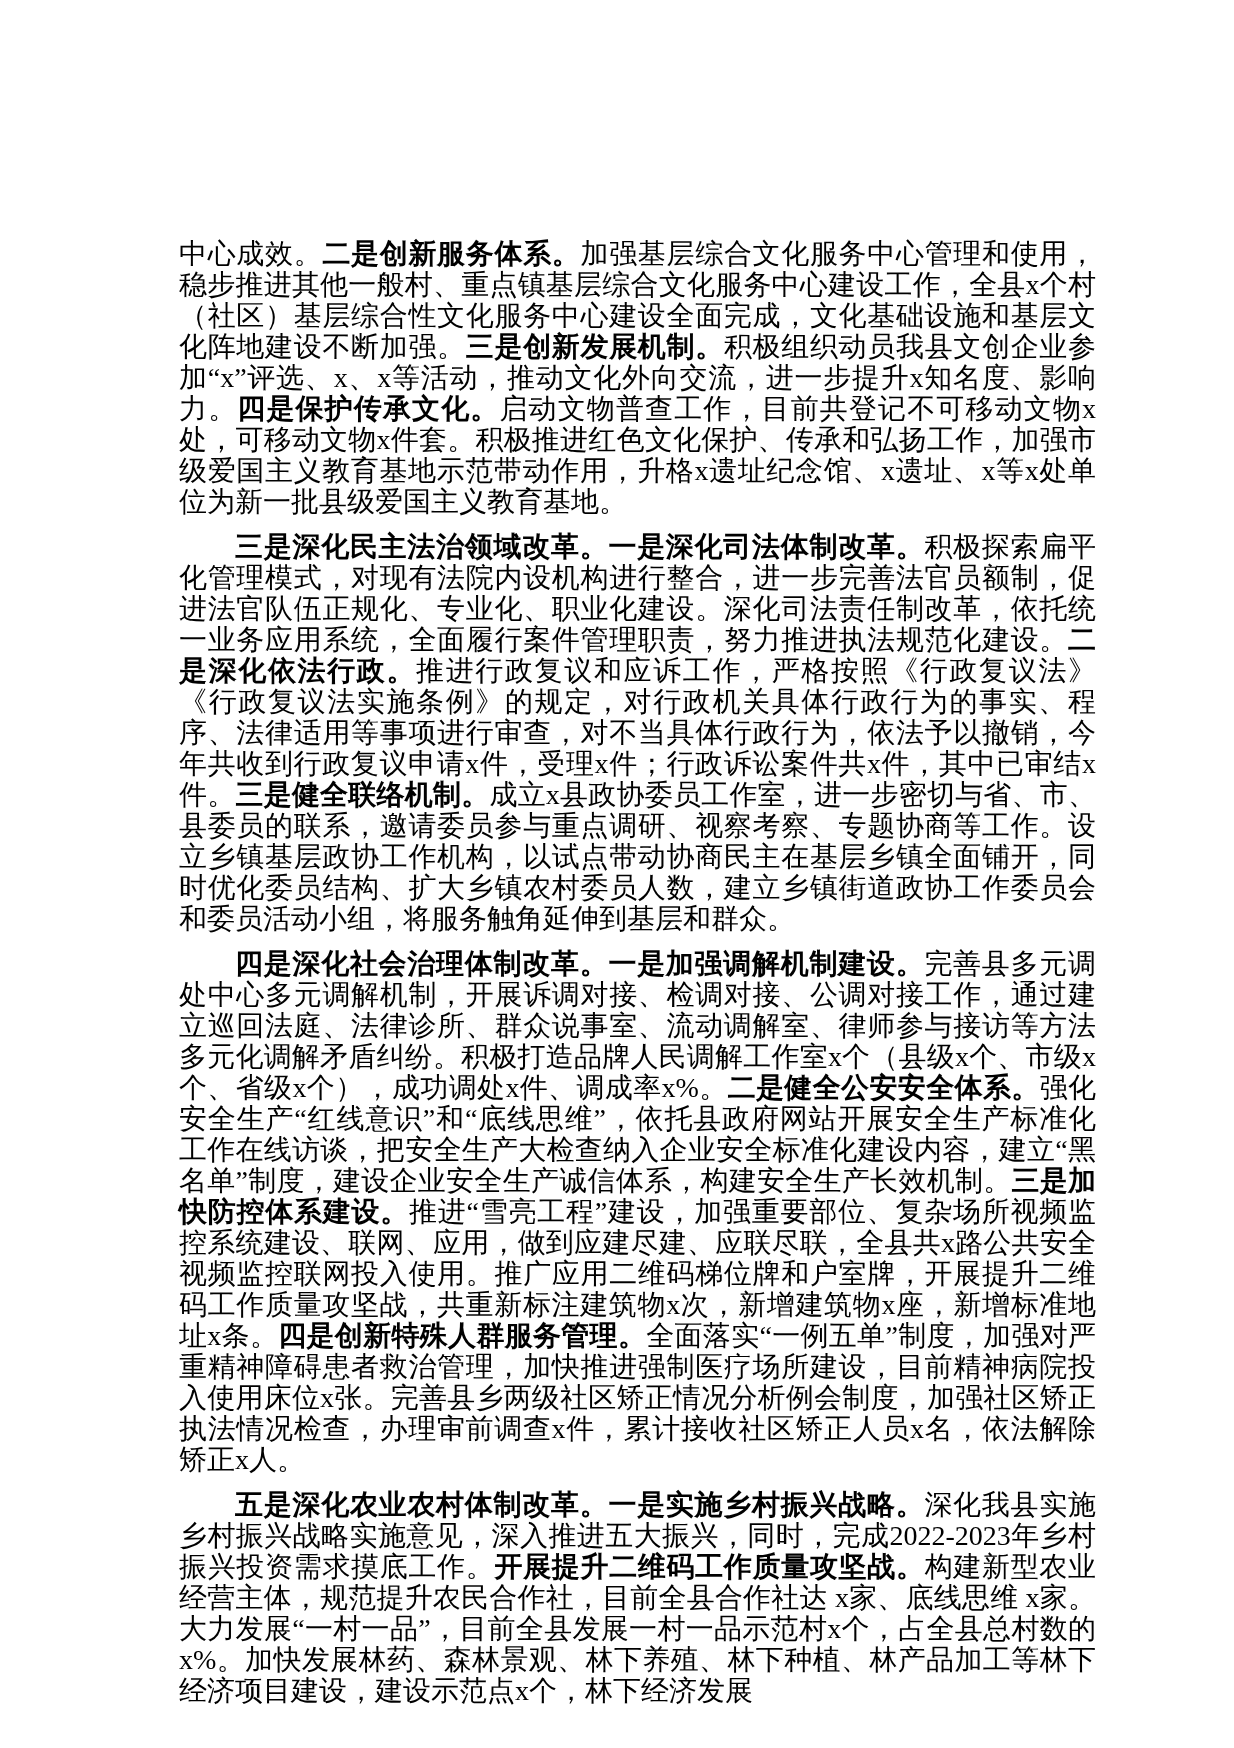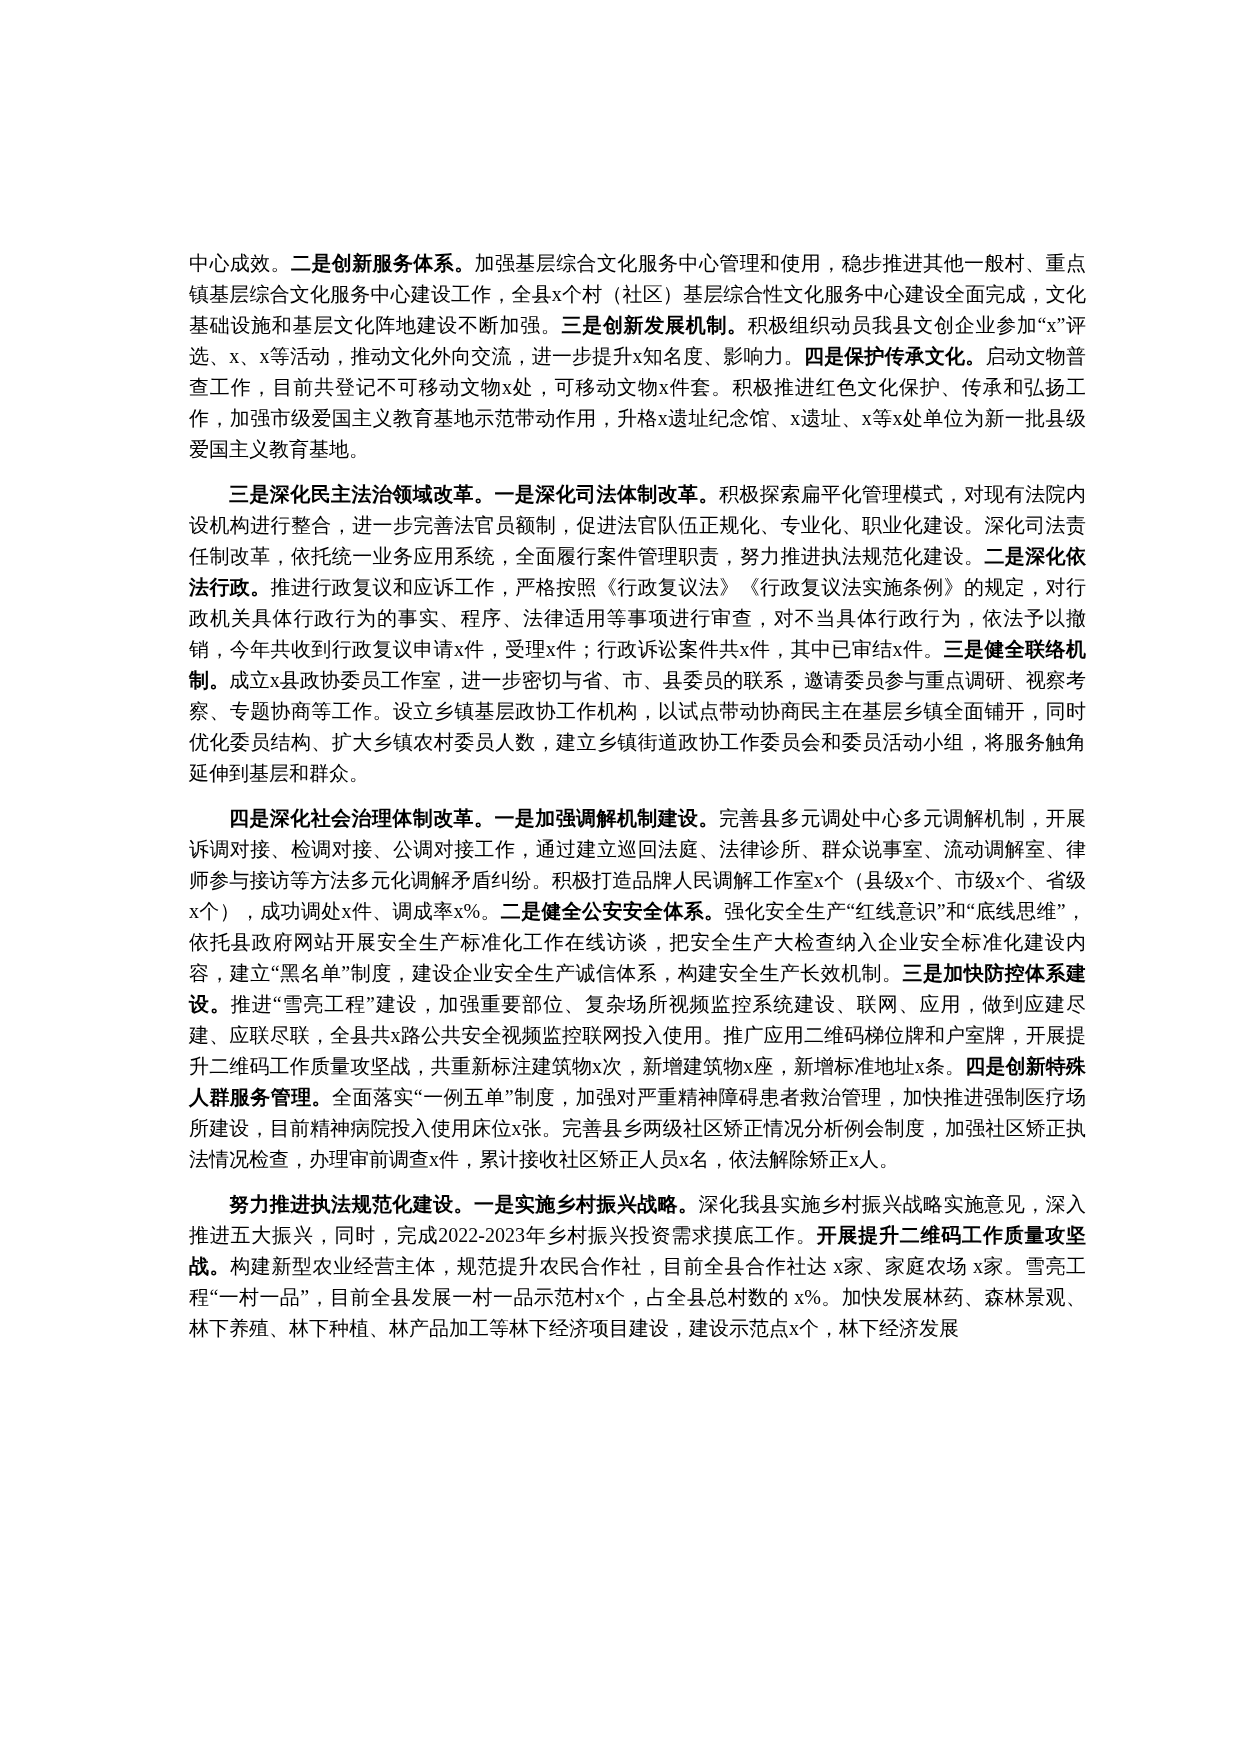--- a/index.html
+++ b/index.html
@@ -13,24 +13,24 @@
     overflow: hidden;
   }
   .page {
     box-sizing: border-box;
     width: 1234px;
     height: 1748px;
     background: #ffffff;
     padding: 234px 134px 0 175px;
   }
   .doc p {
-    margin: 14px;
+    margin: 4px;
     padding: 0;
     font-family: "Liberation Serif", "DejaVu Serif", serif;
-    font-size: 20px;
+    font-size: 28px;
     line-height: 31px;
     color: #000000;
     text-align: justify;
     word-break: break-all;
   }
   .doc p + p {
     margin-top: 14px;
   }
   .doc p.indent {
     text-indent: 2em;
@@ -40,15 +40,15 @@
   }
 </style>
 </head>
 <body>
 
 <div class="page">
   <div class="doc">
       <p><span class="">中心成效。</span><span class="bold">二是创新服务体系。</span><span class="">加强基层综合文化服务中心管理和使用，稳步推进其他一般村、重点镇基层综合文化服务中心建设工作，全县x个村（社区）基层综合性文化服务中心建设全面完成，文化基础设施和基层文化阵地建设不断加强。</span><span class="bold">三是创新发展机制。</span><span class="">积极组织动员我县文创企业参加“x”评选、x、x等活动，推动文化外向交流，进一步提升x知名度、影响力。</span><span class="bold">四是保护传承文化。</span><span class="">启动文物普查工作，目前共登记不可移动文物x处，可移动文物x件套。积极推进红色文化保护、传承和弘扬工作，加强市级爱国主义教育基地示范带动作用，升格x遗址纪念馆、x遗址、x等x处单位为新一批县级爱国主义教育基地。</span></p>
       <p class="indent"><span class="bold">三是深化民主法治领域改革。一是深化司法体制改革。</span><span class="">积极探索扁平化管理模式，对现有法院内设机构进行整合，进一步完善法官员额制，促进法官队伍正规化、专业化、职业化建设。深化司法责任制改革，依托统一业务应用系统，全面履行案件管理职责，努力推进执法规范化建设。</span><span class="bold">二是深化依法行政。</span><span class="">推进行政复议和应诉工作，严格按照《行政复议法》《行政复议法实施条例》的规定，对行政机关具体行政行为的事实、程序、法律适用等事项进行审查，对不当具体行政行为，依法予以撤销，今年共收到行政复议申请x件，受理x件；行政诉讼案件共x件，其中已审结x件。</span><span class="bold">三是健全联络机制。</span><span class="">成立x县政协委员工作室，进一步密切与省、市、县委员的联系，邀请委员参与重点调研、视察考察、专题协商等工作。设立乡镇基层政协工作机构，以试点带动协商民主在基层乡镇全面铺开，同时优化委员结构、扩大乡镇农村委员人数，建立乡镇街道政协工作委员会和委员活动小组，将服务触角延伸到基层和群众。</span></p>
       <p class="indent"><span class="bold">四是深化社会治理体制改革。一是加强调解机制建设。</span><span class="">完善县多元调处中心多元调解机制，开展诉调对接、检调对接、公调对接工作，通过建立巡回法庭、法律诊所、群众说事室、流动调解室、律师参与接访等方法多元化调解矛盾纠纷。积极打造品牌人民调解工作室x个（县级x个、市级x个、省级x个），成功调处x件、调成率x%。</span><span class="bold">二是健全公安安全体系。</span><span class="">强化安全生产“红线意识”和“底线思维”，依托县政府网站开展安全生产标准化工作在线访谈，把安全生产大检查纳入企业安全标准化建设内容，建立“黑名单”制度，建设企业安全生产诚信体系，构建安全生产长效机制。</span><span class="bold">三是加快防控体系建设。</span><span class="">推进“雪亮工程”建设，加强重要部位、复杂场所视频监控系统建设、联网、应用，做到应建尽建、应联尽联，全县共x路公共安全视频监控联网投入使用。推广应用二维码梯位牌和户室牌，开展提升二维码工作质量攻坚战，共重新标注建筑物x次，新增建筑物x座，新增标准地址x条。</span><span class="bold">四是创新特殊人群服务管理。</span><span class="">全面落实“一例五单”制度，加强对严重精神障碍患者救治管理，加快推进强制医疗场所建设，目前精神病院投入使用床位x张。完善县乡两级社区矫正情况分析例会制度，加强社区矫正执法情况检查，办理审前调查x件，累计接收社区矫正人员x名，依法解除矫正x人。</span></p>
-      <p class="indent"><span class="bold">努力推进执法规范化建设。一是实施乡村振兴战略。</span><span class="">深化我县实施乡村振兴战略实施意见，深入推进五大振兴，同时，完成2022-2023年乡村振兴投资需求摸底工作。</span><span class="bold">开展提升二维码工作质量攻坚战。</span><span class="">构建新型农业经营主体，规范提升农民合作社，目前全县合作社达 x家、家庭农场 x家。雪亮工程“一村一品”，目前全县发展一村一品示范村x个，占全县总村数的 x%。加快发展林药、森林景观、林下养殖、林下种植、林产品加工等林下经济项目建设，建设示范点x个，林下经济发展</span></p>
+      <p class="indent"><span class="bold">五是深化农业农村体制改革。一是实施乡村振兴战略。</span><span class="">深化我县实施乡村振兴战略实施意见，深入推进五大振兴，同时，完成2022-2023年乡村振兴投资需求摸底工作。</span><span class="bold">开展提升二维码工作质量攻坚战。</span><span class="">构建新型农业经营主体，规范提升农民合作社，目前全县合作社达 x家、底线思维 x家。大力发展“一村一品”，目前全县发展一村一品示范村x个，占全县总村数的 x%。加快发展林药、森林景观、林下养殖、林下种植、林产品加工等林下经济项目建设，建设示范点x个，林下经济发展</span></p>
     </div>
 </div>
 
 </body></html>

